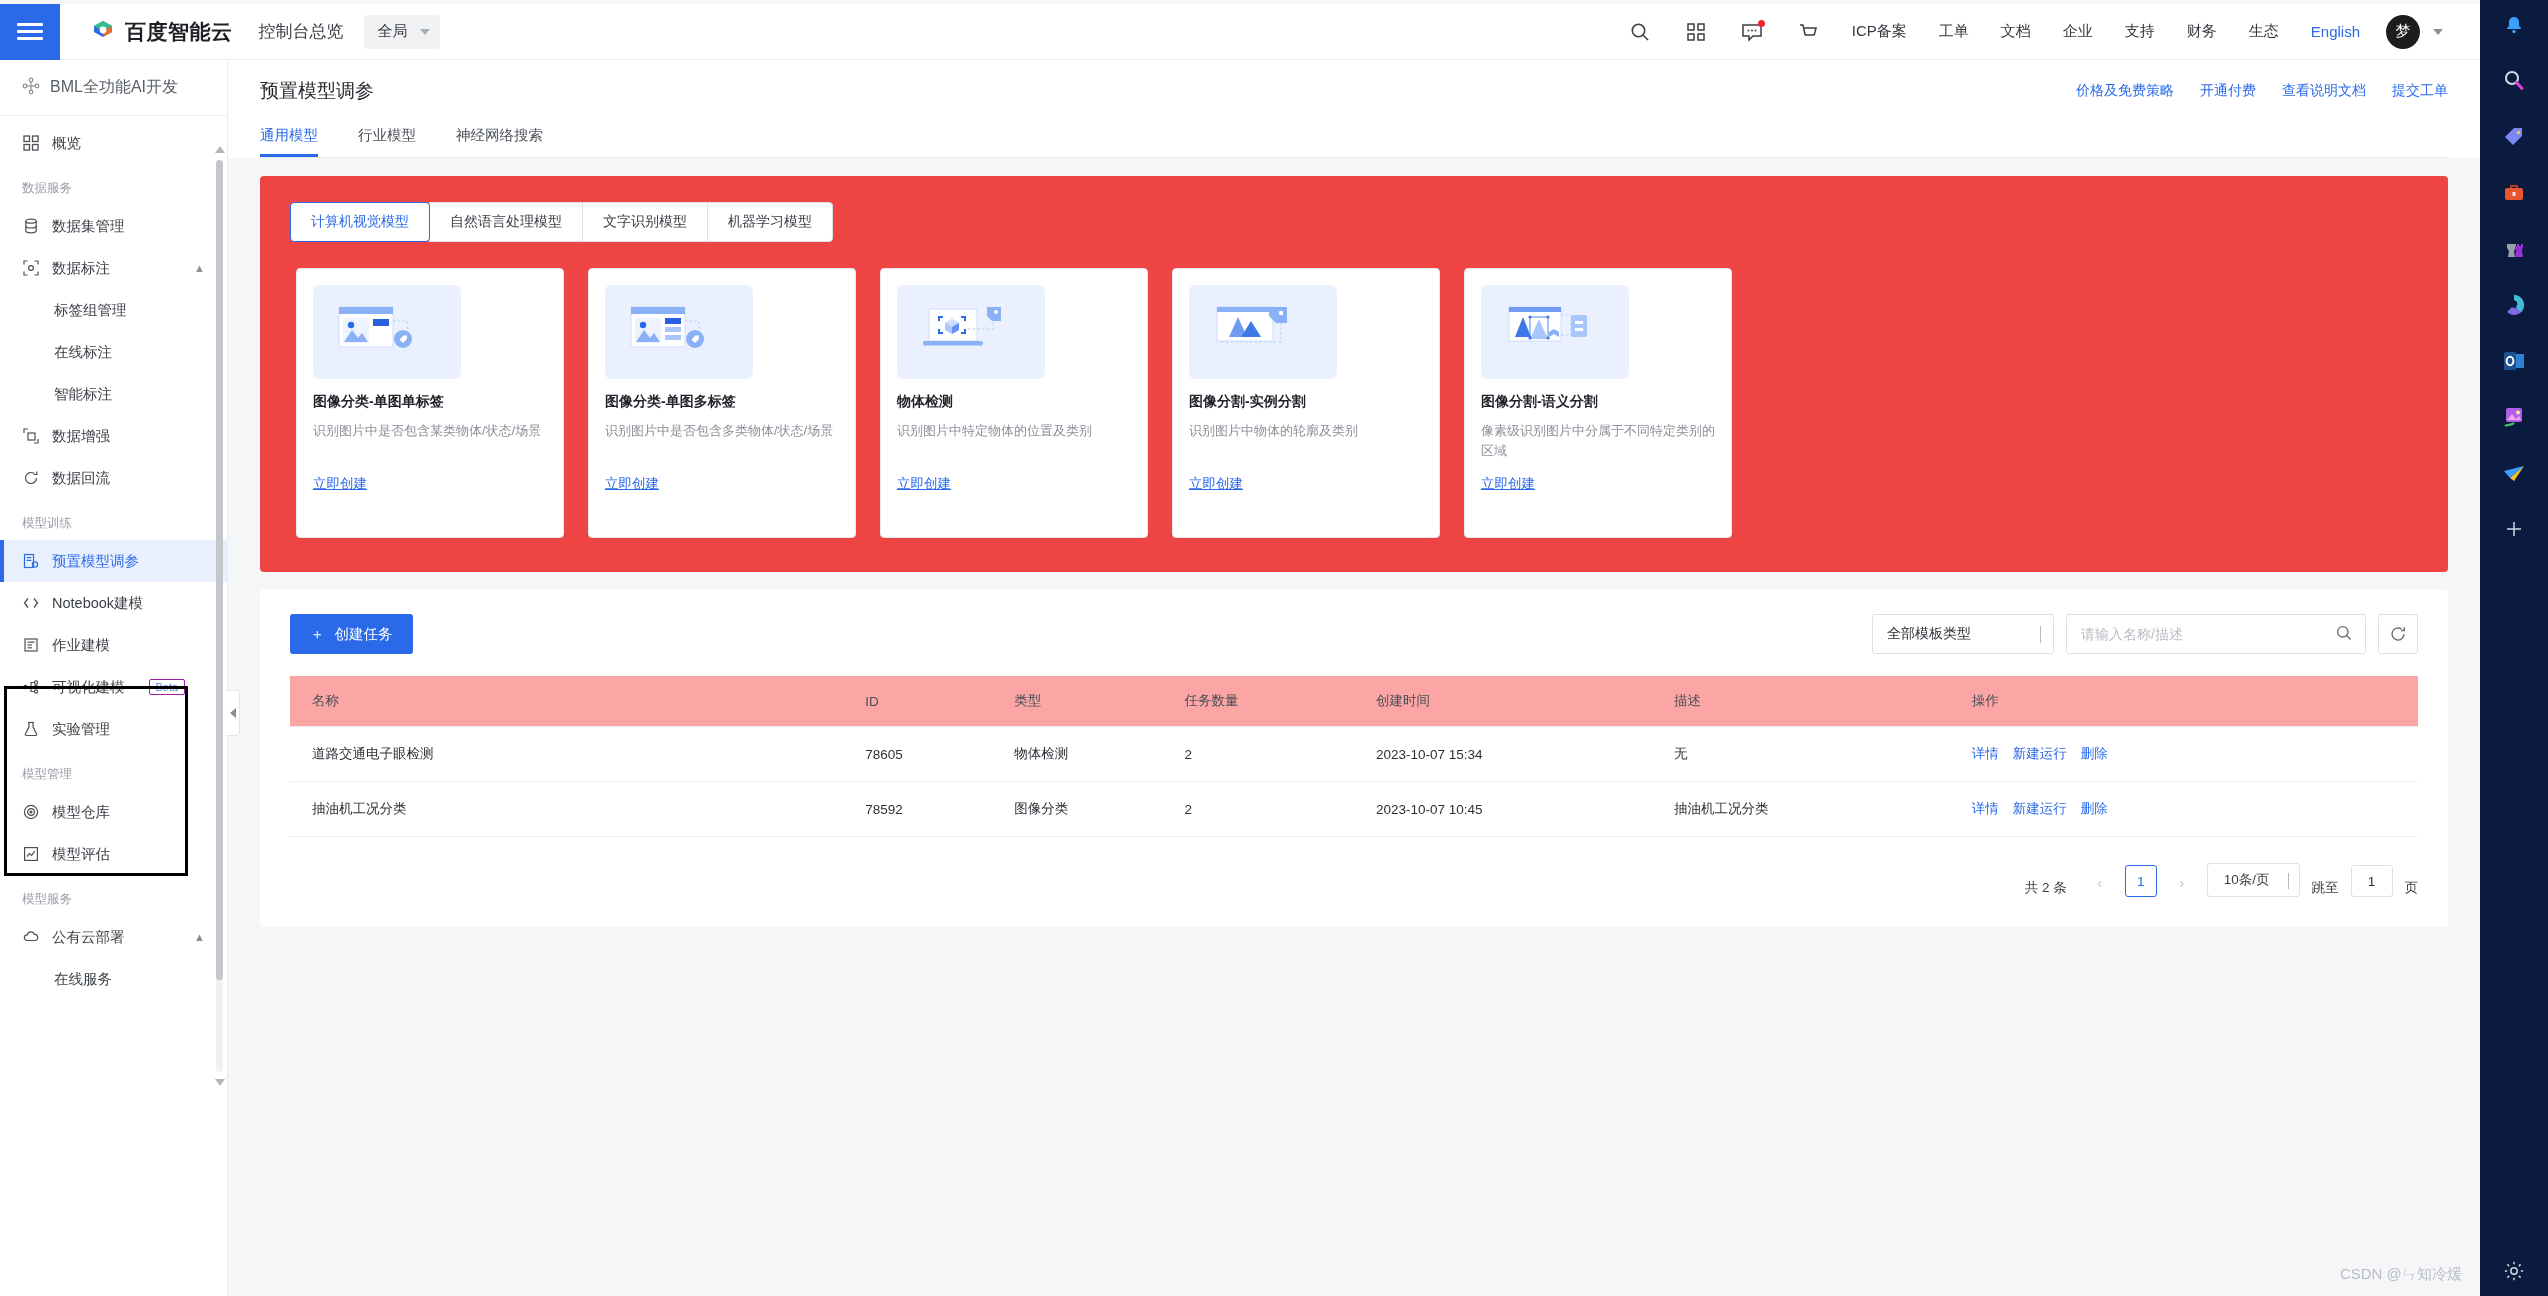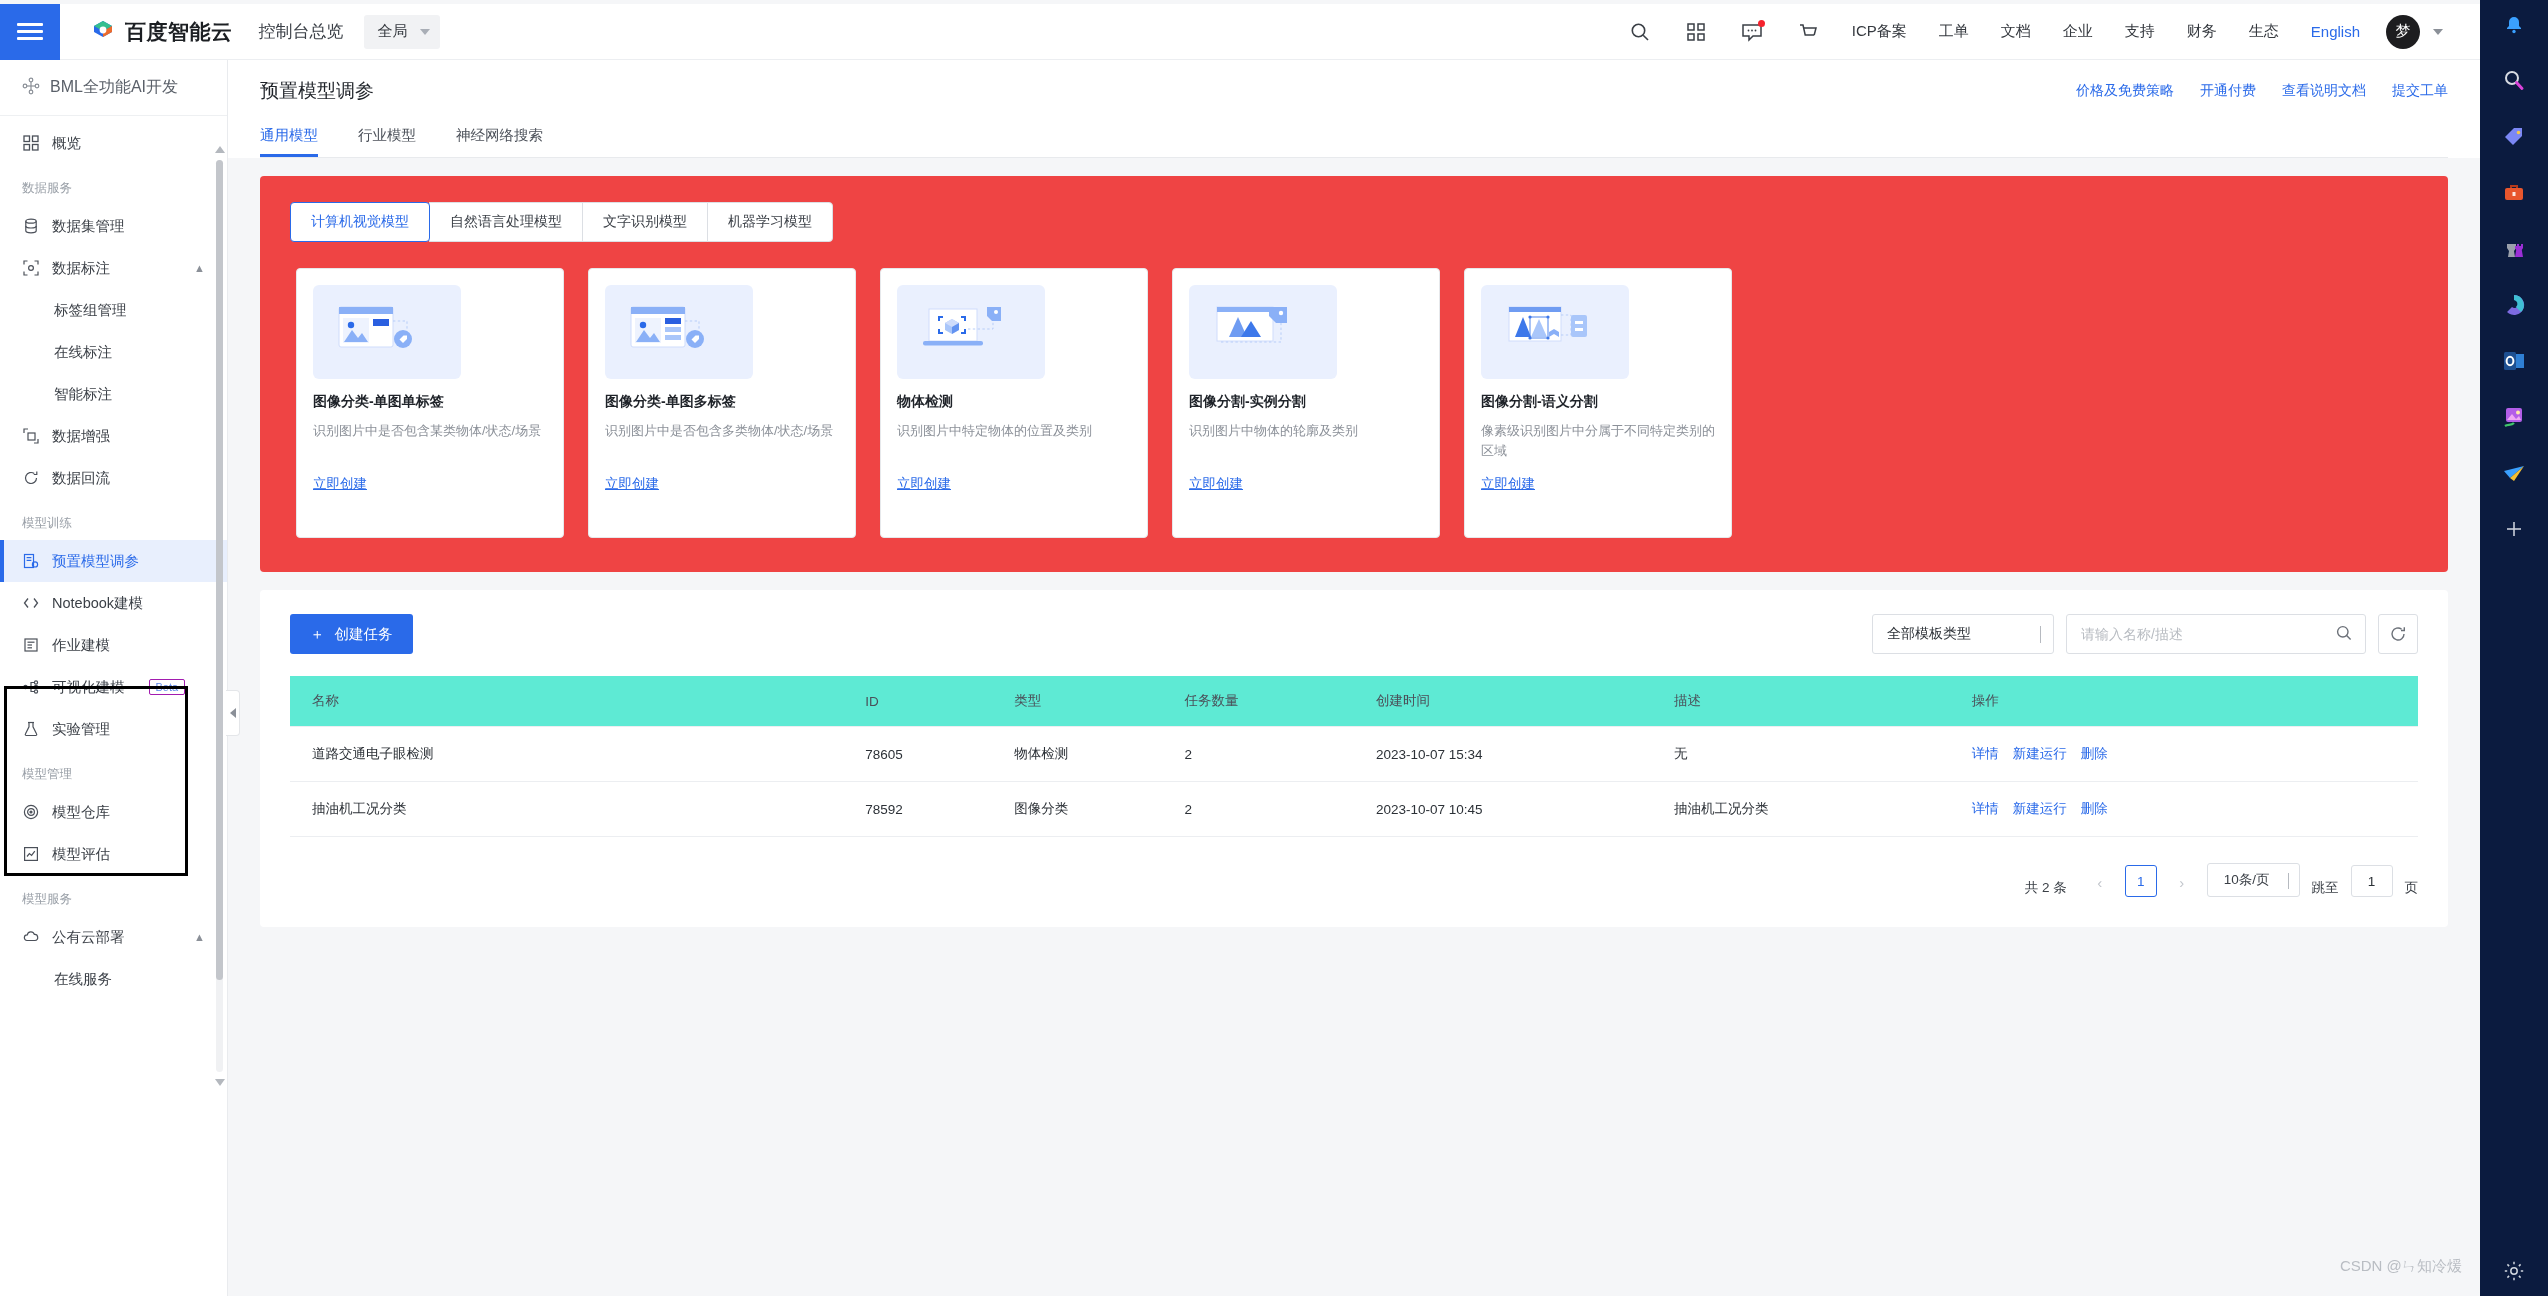--- a/index.html
+++ b/index.html
@@ -158,21 +158,21 @@
   .search-box {
     width: 300px; height:40px; border:1px solid #dcdfe4; border-radius:3px; background:#fff;
     display:flex; align-items:center; padding: 0 12px 0 14px;
   }
   .search-box input { border:none; outline:none; flex:1; font-size:14px; color:#2c3137; font-family: inherit; background: transparent; }
   .search-box input::placeholder { color:#b8bcc2; }
   .icon-btn { width:40px; height:40px; border:1px solid #dcdfe4; border-radius:3px; background:#fff; display:flex; align-items:center; justify-content:center; cursor:pointer; }
 
   table.data { width: 100%; border-collapse: collapse; margin-top: 22px; }
   table.data th {
-    background:#5eead4; text-align:left; font-weight: normal; color:#4b5059; font-size:13.5px;
+    background:#fca5a5; text-align:left; font-weight: normal; color:#4b5059; font-size:13.5px;
     padding: 16px 0 16px 22px; border-bottom:1px solid #eceef1;
   }
   table.data td {
     padding: 18px 0 18px 22px; font-size:13.5px; color:#2c3137; border-bottom:1px solid #eceef1;
   }
   .op-links { display:flex; gap: 14px; }
   .op-links span { color:#2a6ae9; cursor:pointer; }
 
   .pager { display:flex; align-items:flex-end; justify-content:flex-end; gap: 12px; margin-top: 26px; font-size:13.5px; color:#3a3f46; }
   .pg-total { margin-right: 8px; }
@@ -185,21 +185,21 @@
   .dock {
     position:absolute; right: 0px; top: 895px; width: 44px; background:#fff;
     border-radius: 4px 0 0 4px; box-shadow: 0 2px 10px rgba(0,0,0,.10); z-index: 40;
     display:flex; flex-direction:column; align-items:center; padding: 10px 0 0 0;
   }
   .dock .d-item { width:44px; height:46px; display:flex; align-items:center; justify-content:center; cursor:pointer; }
   .dock .d-sep { width: 26px; height:1px; background:#ececec; }
   .dock .d-item.last { background:#f7f8fa; height: 50px; }
 
   .watermark {
-    position:absolute; right: 86px; bottom: 20px; color:#b9bdc3; font-size: 15px; z-index: 50;
+    position:absolute; right: 86px; bottom: 12px; color:#b9bdc3; font-size: 15px; z-index: 50;
     font-family: "Liberation Sans", sans-serif;
   }
 </style>
 </head>
 <body>
 
 <div id="app">
 
   <div class="topbar">
     <div class="hamburger">

